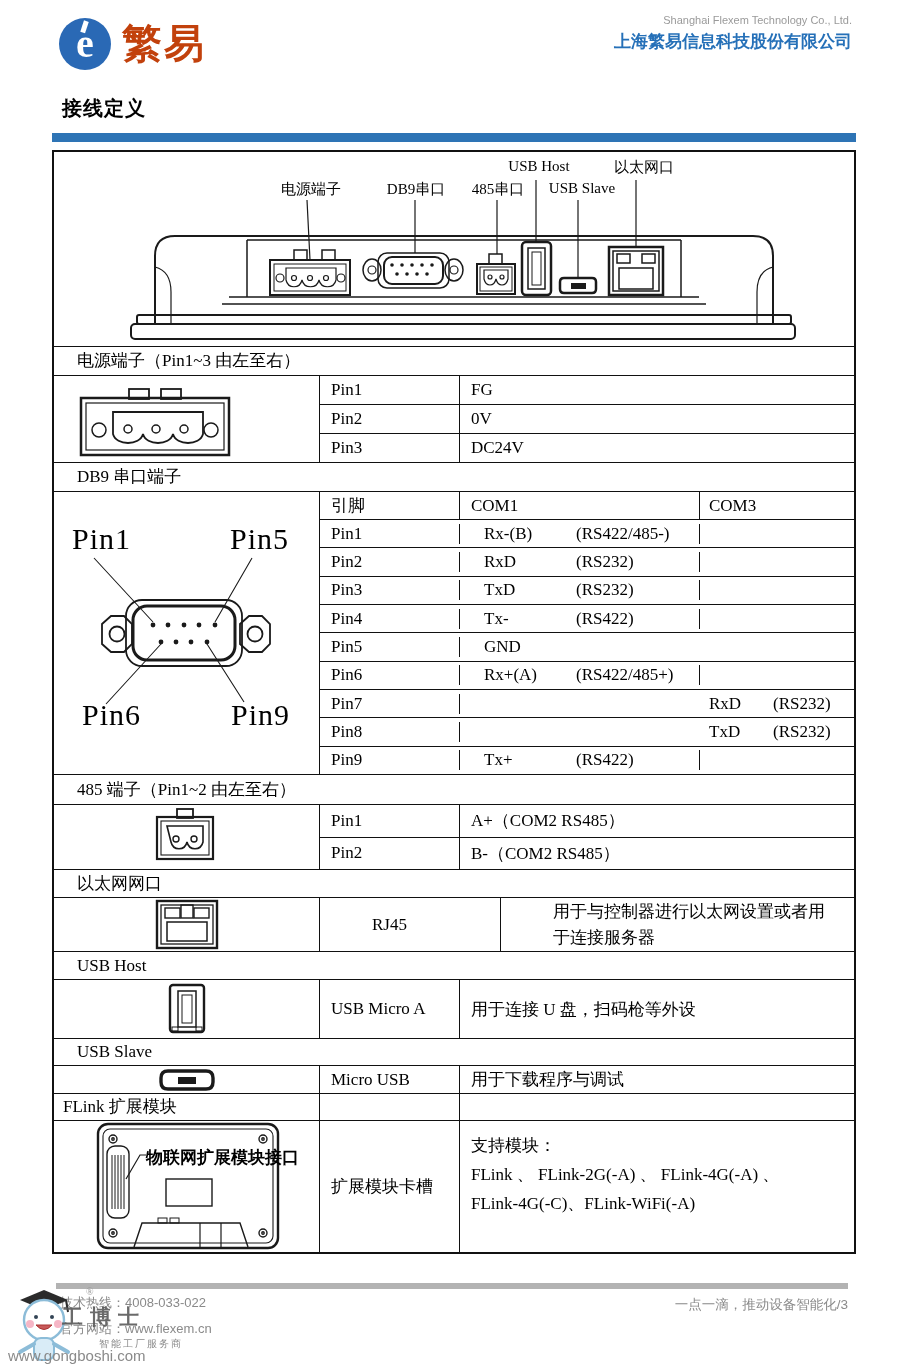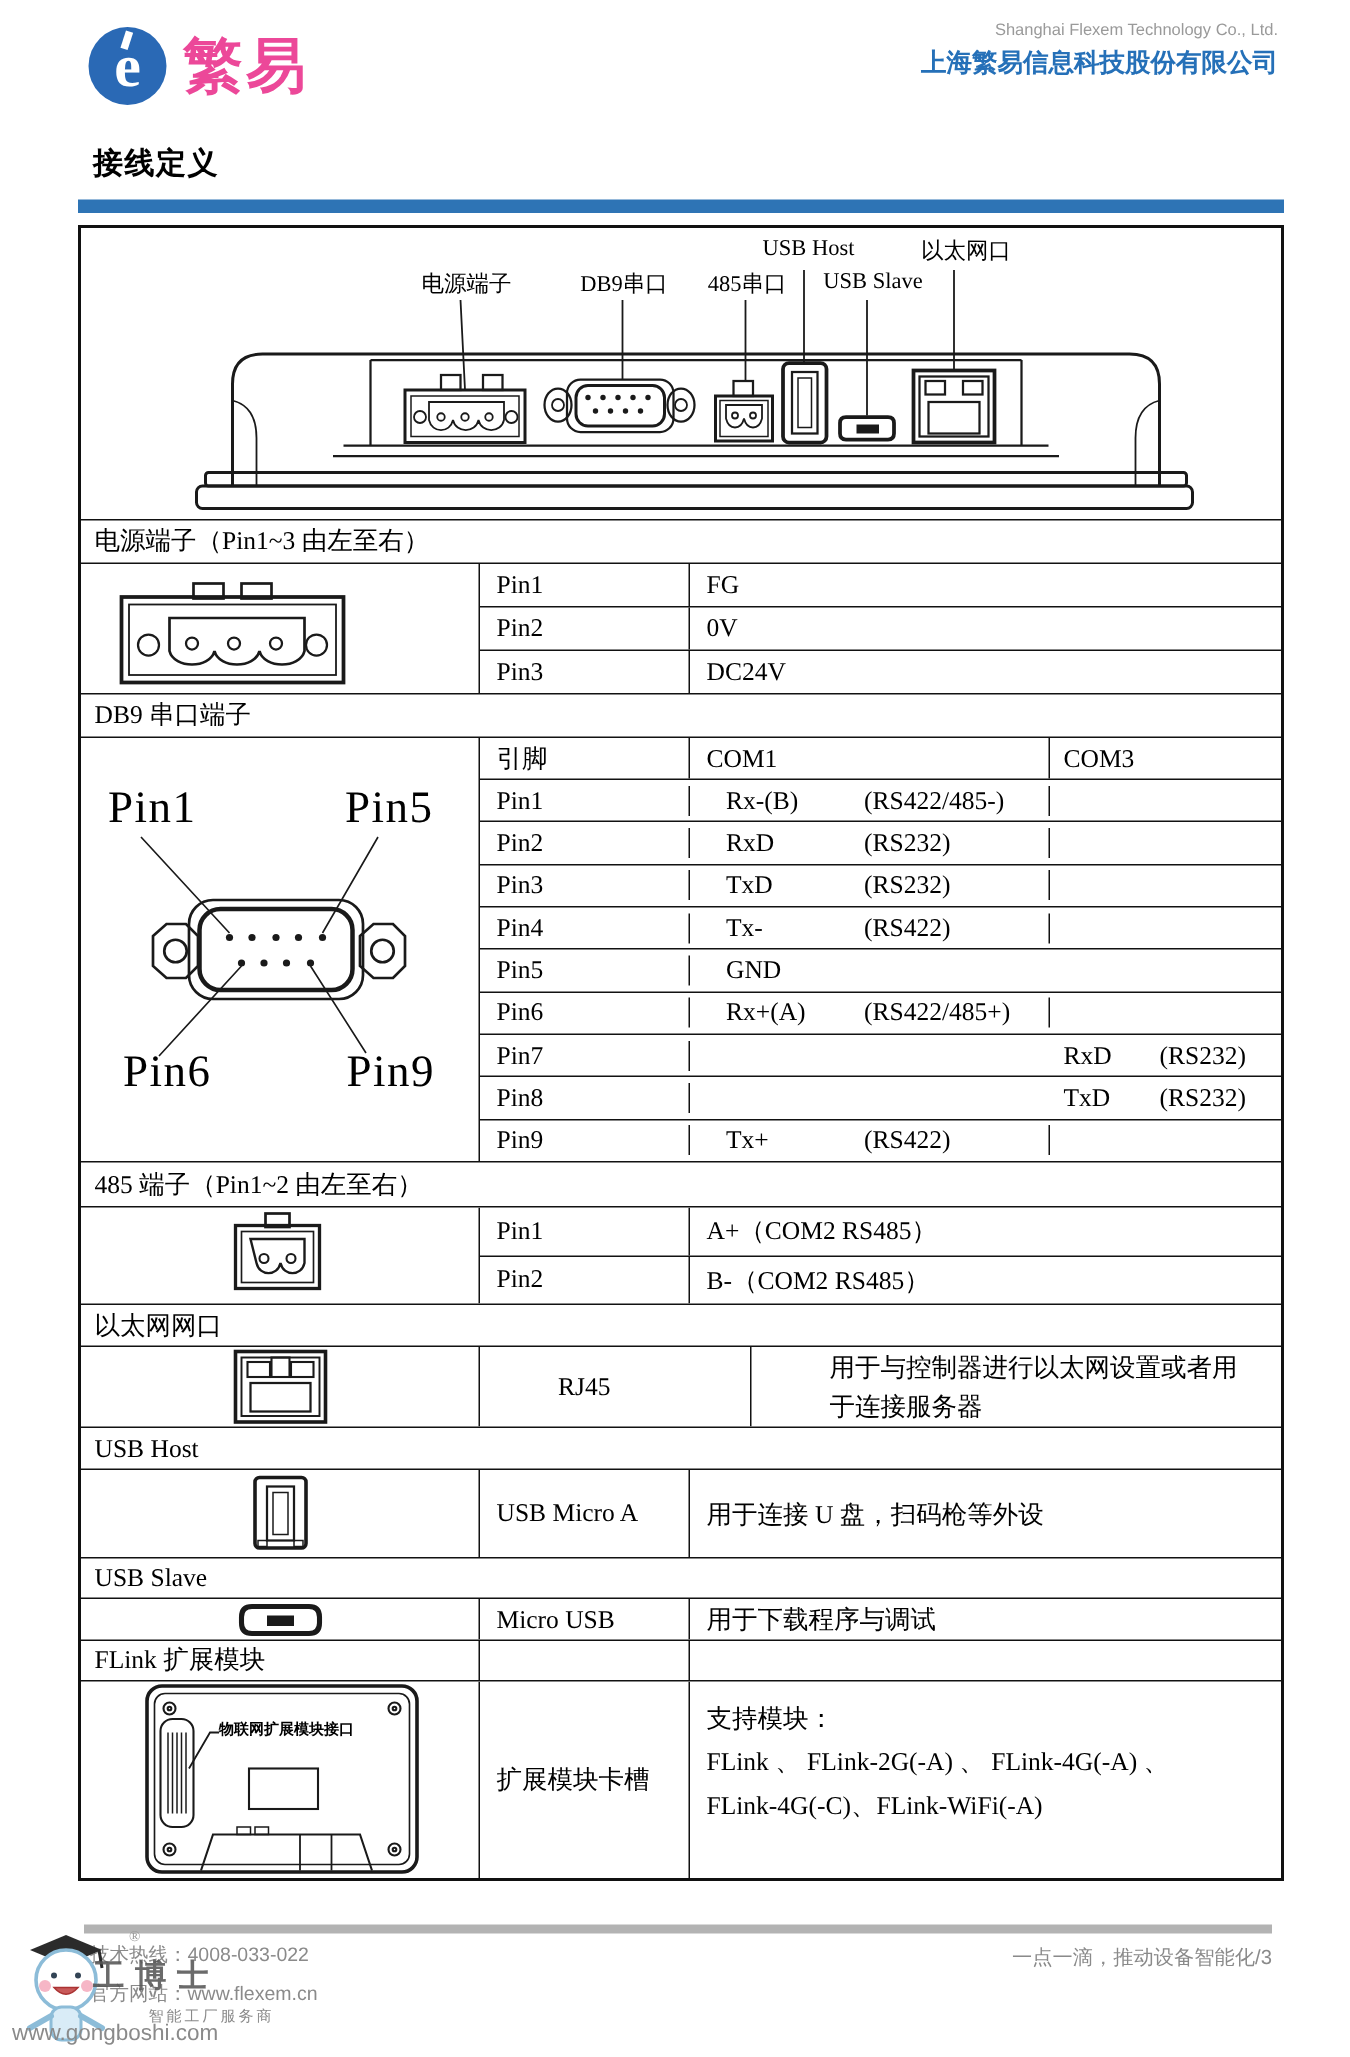--- a/index.html
+++ b/index.html
@@ -5,35 +5,35 @@
   * { margin:0; padding:0; box-sizing:border-box; }
   html,body { background:#ffffff; }
   .page {
     position:relative; width:900px; height:1371px; background:#fff;
     font-family:"Liberation Serif", serif; color:#000; overflow:hidden;
   }
   
   .logo-wrap { position:absolute; left:58px; top:16px; display:flex; align-items:center; }
   .logo-mark { width:54px; height:54px; }
   .logo-text { font-family:"Liberation Sans", sans-serif; font-weight:bold; font-size:40px;
-               color:#ec4899; margin-left:10px; letter-spacing:2px; }
+               color:#c2410c; margin-left:10px; letter-spacing:2px; }
   .co-en { position:absolute; right:48px; top:14px; font-family:"Liberation Sans", sans-serif;
            font-size:11px; color:#9a9a9a; text-align:right; }
   .co-zh { position:absolute; right:48px; top:30px; font-family:"Liberation Sans", sans-serif;
            font-weight:bold; font-size:17px; color:#2570B8; text-align:right; }
   .page-title { position:absolute; left:62px; top:95px; font-size:20px; font-weight:bold;
                 font-family:"Liberation Sans", sans-serif; letter-spacing:1px; }
   .accent-bar { position:absolute; left:52px; top:133px; width:804px; height:9px; background:#2E74B5; }
 
   
   .wtable { position:absolute; left:52px; top:150px; width:804px; height:1104px;
             border:2px solid #111; font-size:17px; }
   .trow { border-bottom:1px solid #111; display:flex; overflow:hidden; position:relative; }
   .trow:last-child { border-bottom:none; }
-  .sec-head { display:block; padding-left:9px; }
+  .sec-head { display:block; padding-left:23px; }
   .cell { overflow:hidden; position:relative; }
   .b-r { border-right:1px solid #111; }
   .c-img { width:266px; flex:0 0 266px; display:flex; align-items:center; justify-content:center; }
   .c-pin { width:140px; flex:0 0 140px; padding-left:11px; }
   .c-desc { flex:1; padding-left:11px; }
   .vcent { display:flex; align-items:center; }
   .rowsplit { flex:1; display:flex; flex-direction:column; }
   .subrow { display:flex; flex:1; border-bottom:1px solid #111; }
   .subrow:last-child { border-bottom:none; }
   .com1 { width:240px; flex:0 0 240px; padding-left:11px; }
@@ -58,21 +58,21 @@
 
   .lineh26 { line-height:26px; }
   .eth-desc { padding:1px 14px 0 11px; line-height:26px; }
   .flink-desc { padding:10px 14px 0 11px; line-height:29px; }
 
   
   .diag-label { position:absolute; font-size:15px; text-align:center; white-space:nowrap; }
   .db9-cell { position:relative; }
   .db9-pinlabel { position:absolute; font-size:30px; letter-spacing:1px; }
   .flink-label { position:absolute; left:92px; top:25px; font-family:Liberation Mono, monospace;
-                 font-weight:bold; font-size:10px; }
+                 font-weight:bold; font-size:17px; }
 
   
   .foot-bar { position:absolute; left:56px; top:1283px; width:792px; height:6px; background:#b3b3b3; }
   .foot { font-family:"Liberation Sans", sans-serif; color:#8a8a8a; }
   .f-hotline { position:absolute; left:60px; top:1294px; font-size:13px; }
   .f-site    { position:absolute; left:60px; top:1320px; font-size:13px; }
   .f-slogan  { position:absolute; right:52px; top:1296px; font-size:13.5px; }
   .wm-name { position:absolute; left:62px; top:1303px; font-size:21px; font-weight:bold;
              color:rgba(85,85,85,0.88); letter-spacing:7px; font-family:"Liberation Serif", serif; }
   .wm-tag  { position:absolute; left:63px; top:1337px; font-size:10px; letter-spacing:2px;margin-left:36px; }

